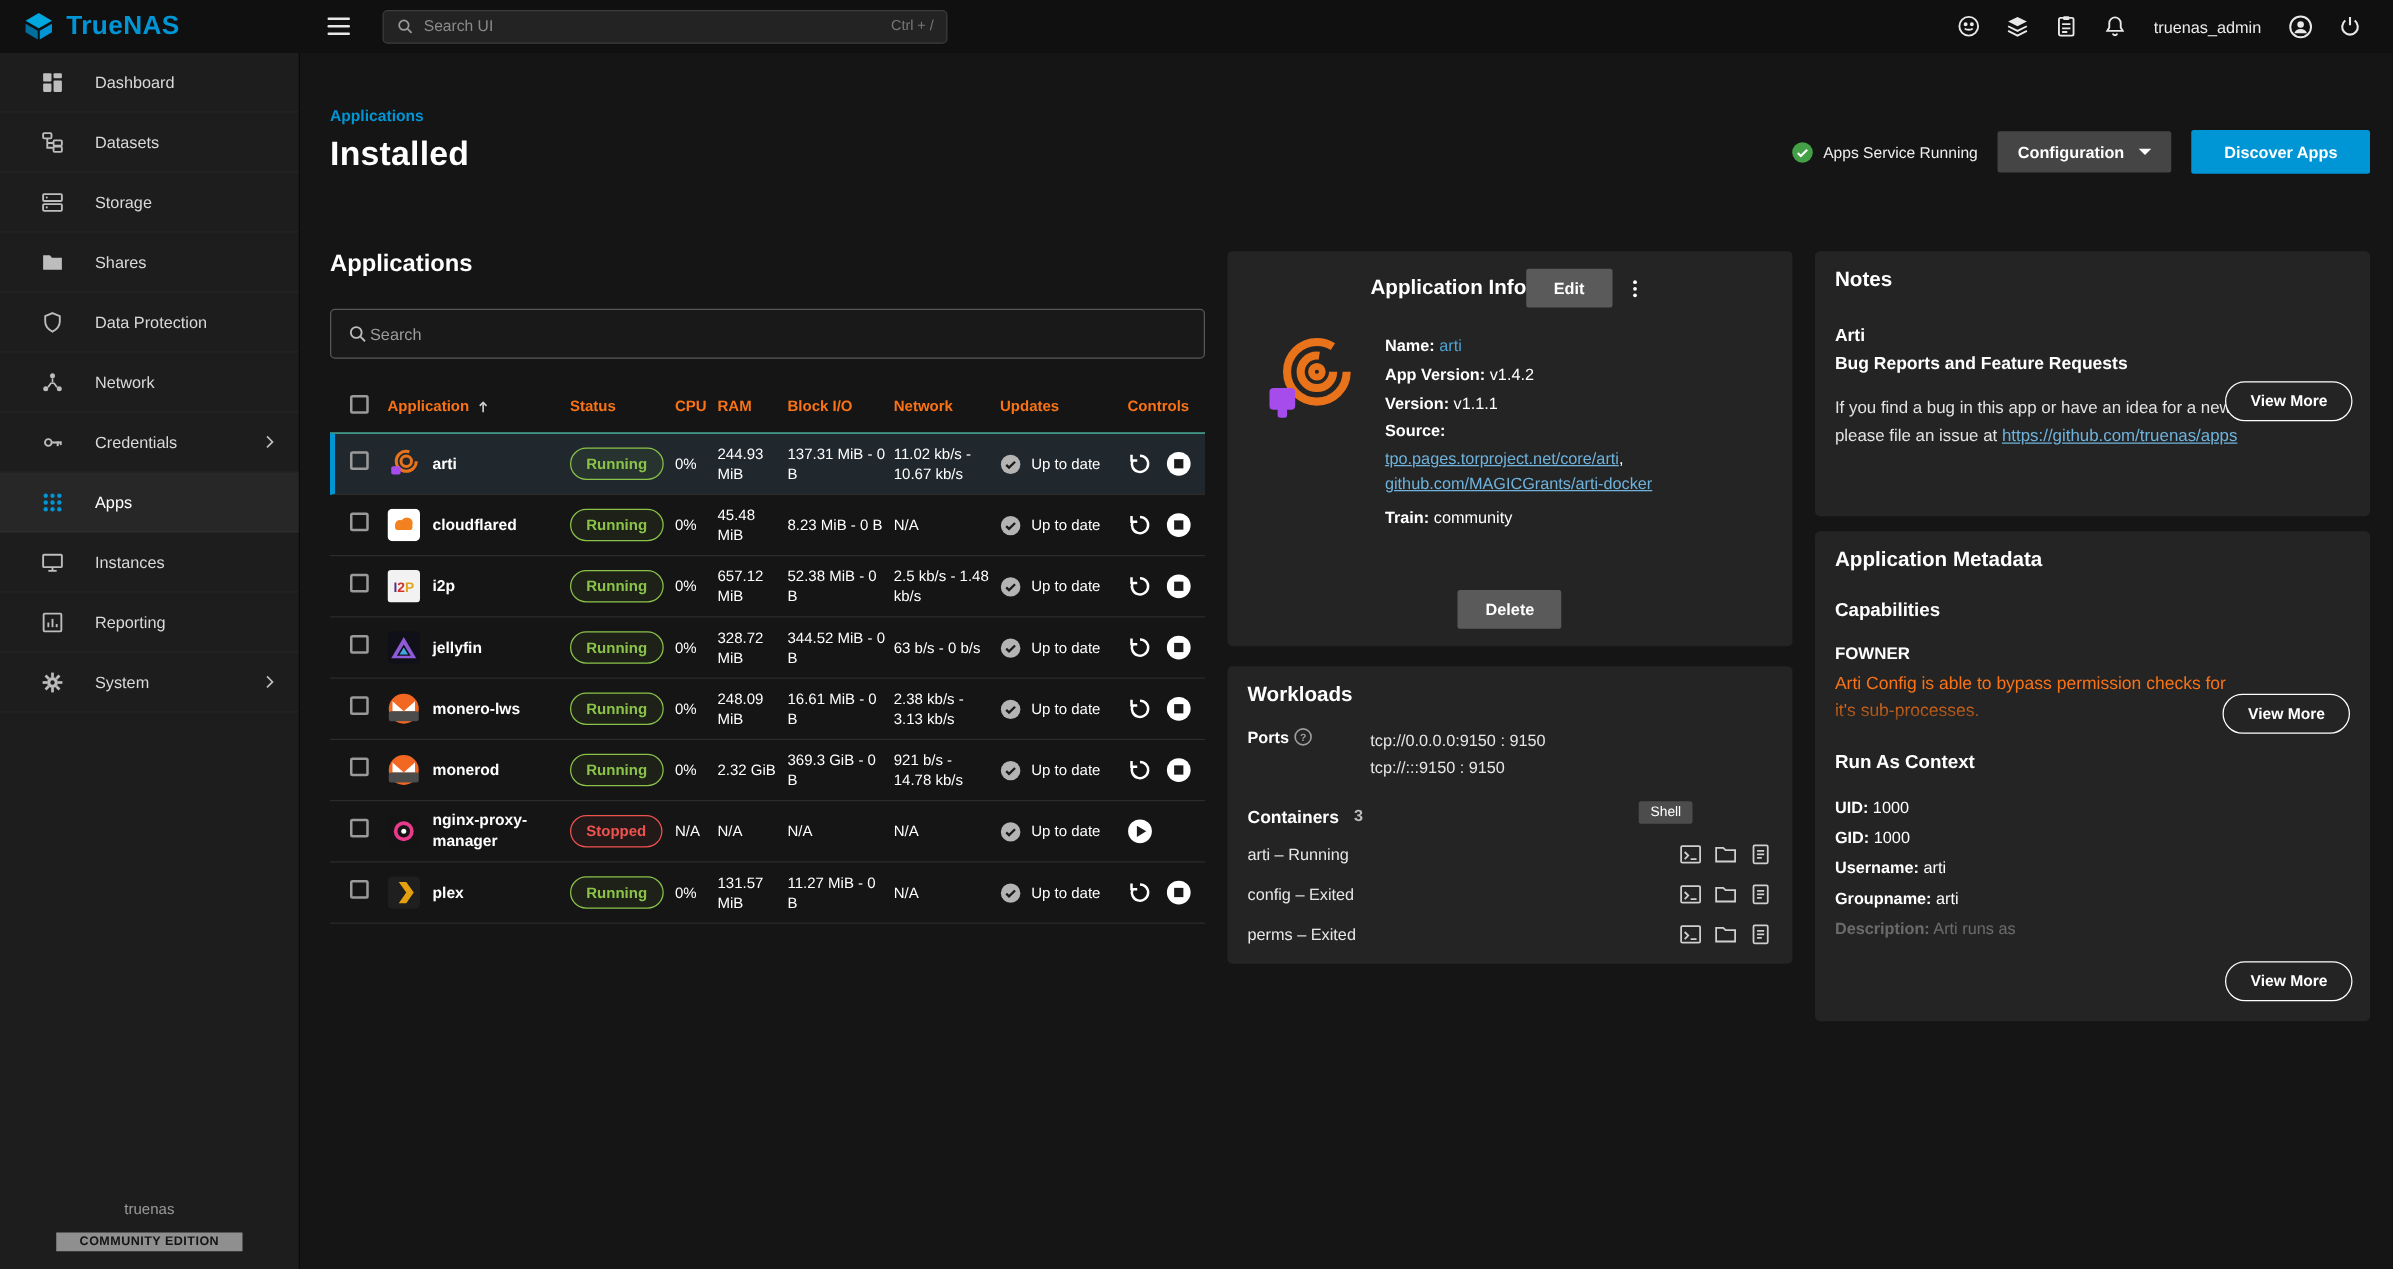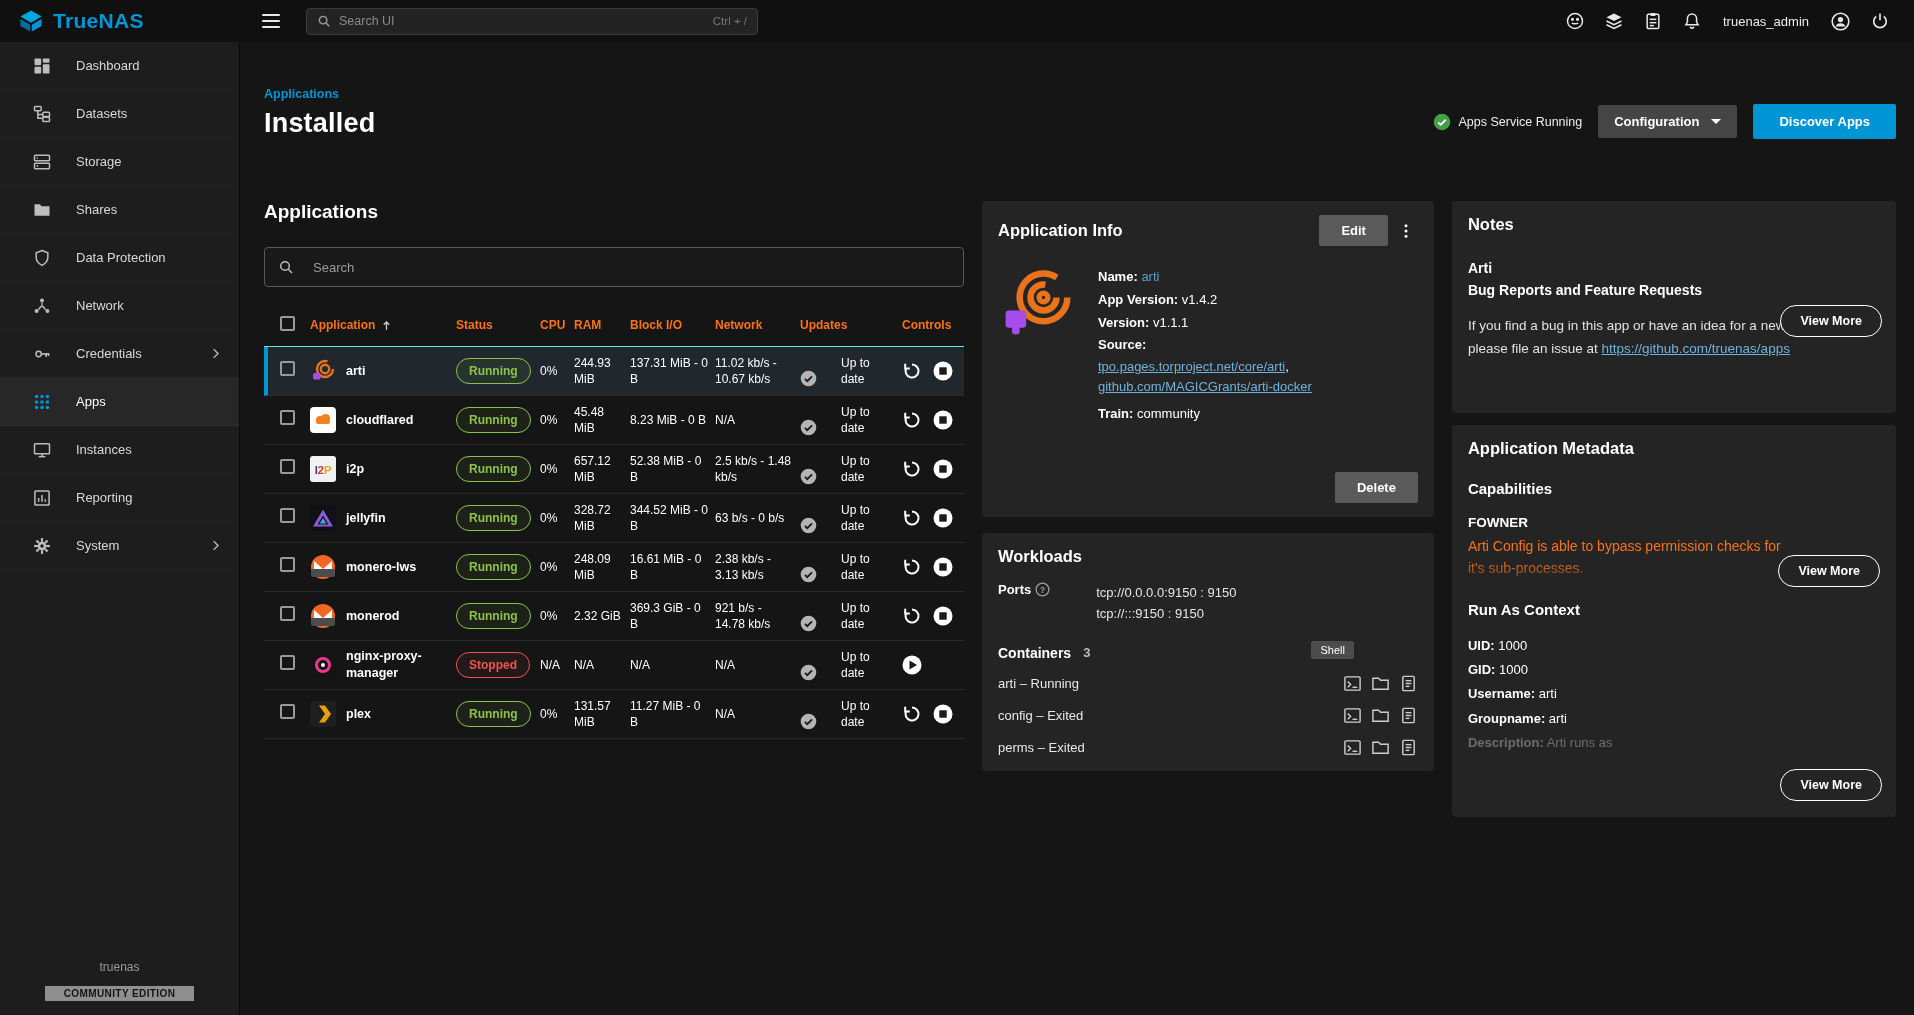--- a/index.html
+++ b/index.html
@@ -41,43 +41,43 @@
   .btn { border: none; cursor: pointer; color: #fff; font-weight: bold; font-size: 13px; border-radius: 2px; }
   .btn-gray { background: #454545; padding: 9px 16px; display: flex; align-items: center; gap: 12px; }
   .caret { width: 0; height: 0; border-left: 5px solid transparent; border-right: 5px solid transparent; border-top: 5px solid #fff; display: inline-block; }
   .btn-blue { background: #0095d5; padding: 10px 26px; }
 
   .content { display: flex; gap: 18px; margin-top: 62px; align-items: flex-start; }
 
   
   .col-left { width: 700px; }
   .section-title { font-size: 19px; font-weight: bold; margin-bottom: 24px; }
-  .table-search { height: 40px; border: 1px solid #585858; border-radius: 4px; background: #191919; display: flex; align-items: center; padding: 0 13px; gap: 19px; }
+  .table-search { height: 40px; border: 1px solid #585858; border-radius: 4px; background: #191919; display: flex; align-items: center; padding: 0 13px; gap: 2px; }
   .ts-input { flex: 1; background: none; border: none; outline: none; color: #ddd; font-size: 13px; }
   .ts-input::placeholder { color: #9c9c9c; }
   .apps-table { margin-top: 18px; font-size: 12px; }
   .trow { display: grid; grid-template-columns: 30px 146px 84px 34px 56px 85px 85px 102px 62px; align-items: center; min-height: 49px; border-bottom: 1px solid #2b2b2b; padding-left: 16px; }
   .thead { min-height: 42px; font-weight: bold; color: #f97316; border-bottom: 1px solid #5eead4; }
   .trow.selected { background: #20282e; border-left: 4px solid #0095d5; padding-left: 12px; }
   .cell { line-height: 1.35; padding-right: 6px; word-break: break-word; }
   .th { cursor: pointer; display: flex; align-items: center; gap: 5px; }
   .checkbox { width: 15px; height: 15px; border: 2px solid #9a9a9a; border-radius: 2px; display: inline-block; cursor: pointer; }
   .c-app { display: flex; align-items: center; gap: 10px; font-weight: bold; font-size: 12.5px; }
   .app-icon { width: 26px; height: 26px; flex: none; display: flex; }
   .badge { display: inline-block; border: 1px solid; border-radius: 14px; padding: 4px 12px; font-weight: bold; font-size: 12px; }
   .badge.running { color: #8bc34a; border-color: #8bc34a; background: rgba(139,195,74,.07); }
   .badge.stopped { color: #ef5350; border-color: #ef5350; background: rgba(239,83,80,.07); }
-  .c-upd { display: flex; align-items: flex-end; gap: 24px; }
+  .c-upd { display: flex; align-items: flex-start; gap: 8px; }
   .c-ctl { display: flex; gap: 11px; }
   .ctl { width: 20px; height: 20px; background: none; border: none; padding: 0; cursor: pointer; display: flex; }
 
   
   .col-mid { width: 460px; display: flex; flex-direction: column; gap: 16px; }
   .col-right { width: 452px; display: flex; flex-direction: column; gap: 12px; }
-  .card { background: #242424; border-radius: 4px; padding: 14px 16px; position: relative; }
+  .card { background: #242424; border-radius: 4px; padding: 14px 16px; position: relative; align-items: center; }
   .card-title { font-size: 16.5px; font-weight: bold; }
 
   
   .ai-card { min-height: 316px; display: flex; flex-direction: column; }
   .ai-head { display: flex; align-items: center; justify-content: space-between; }
   .ai-head-right { display: flex; align-items: center; gap: 6px; }
   .btn-gray-sm { background: #5a5a5a; padding: 8px 22px; font-size: 13px; font-weight: bold; border: none; color: #fff; cursor: pointer; border-radius: 2px; }
   .kebab { background: none; border: none; cursor: pointer; padding: 3px; display: flex; }
   .ai-body { display: flex; gap: 22px; margin-top: 20px; }
   .ai-icon { width: 78px; height: 78px; flex: none; }

